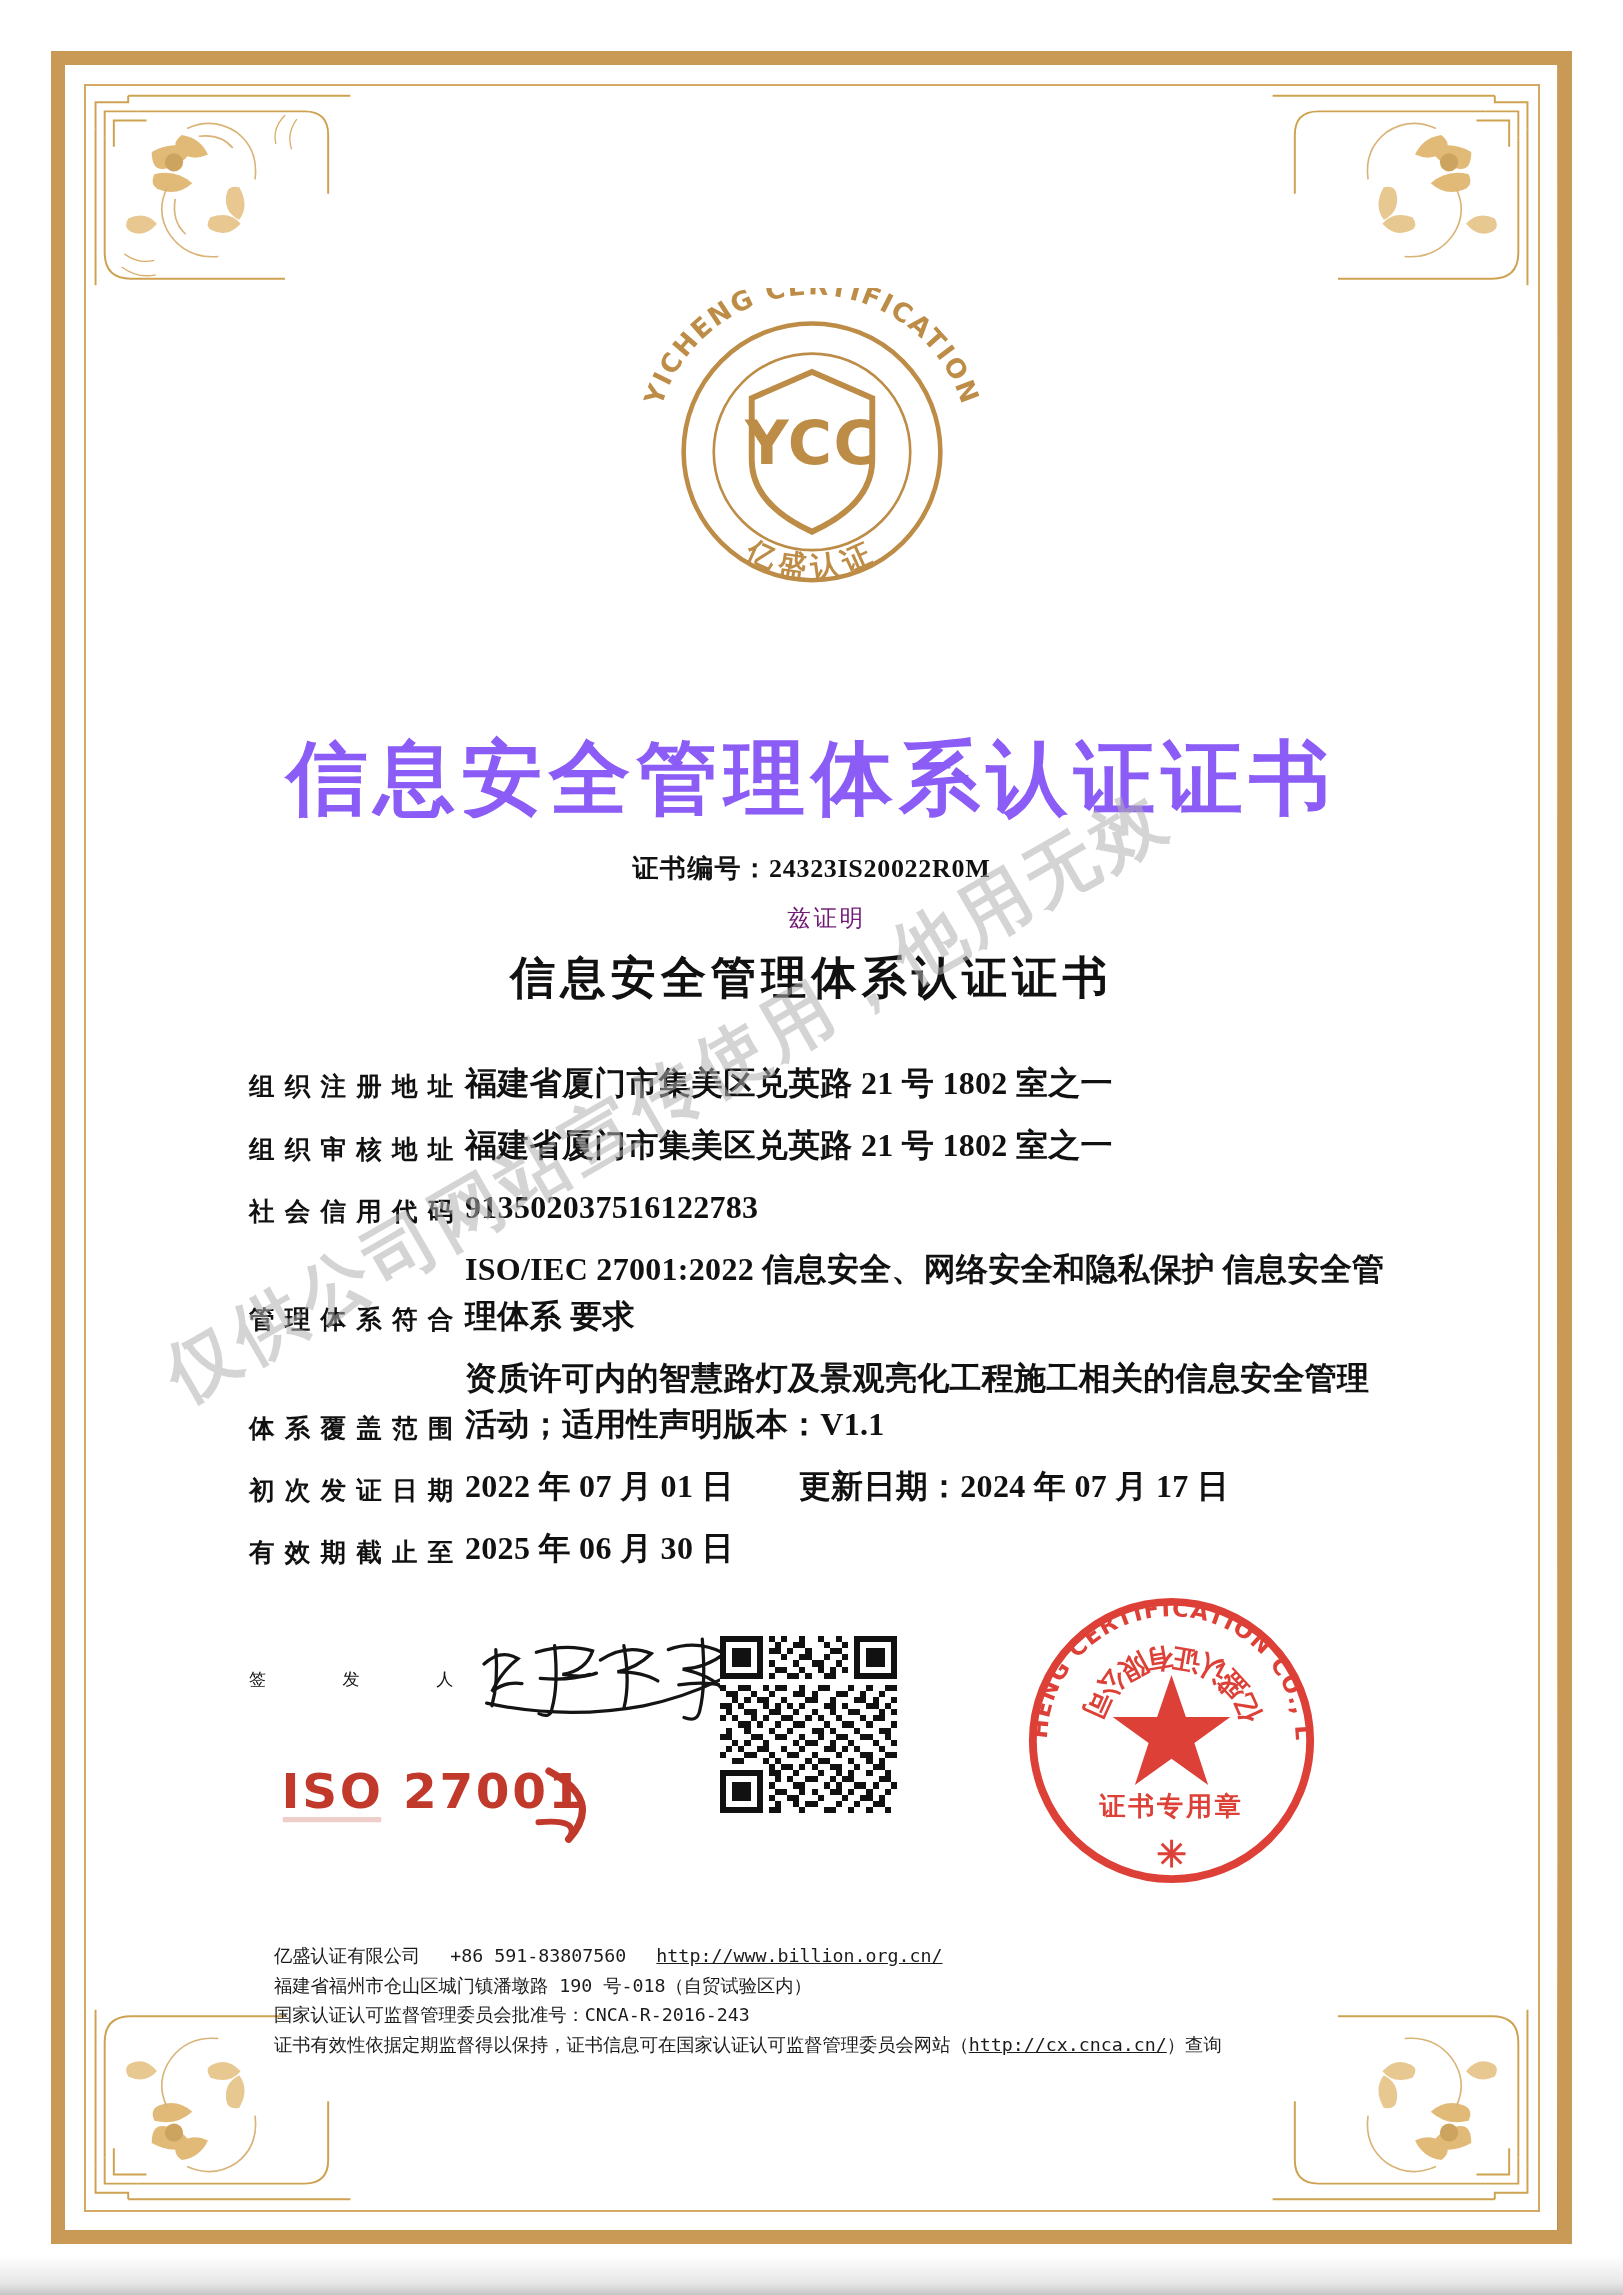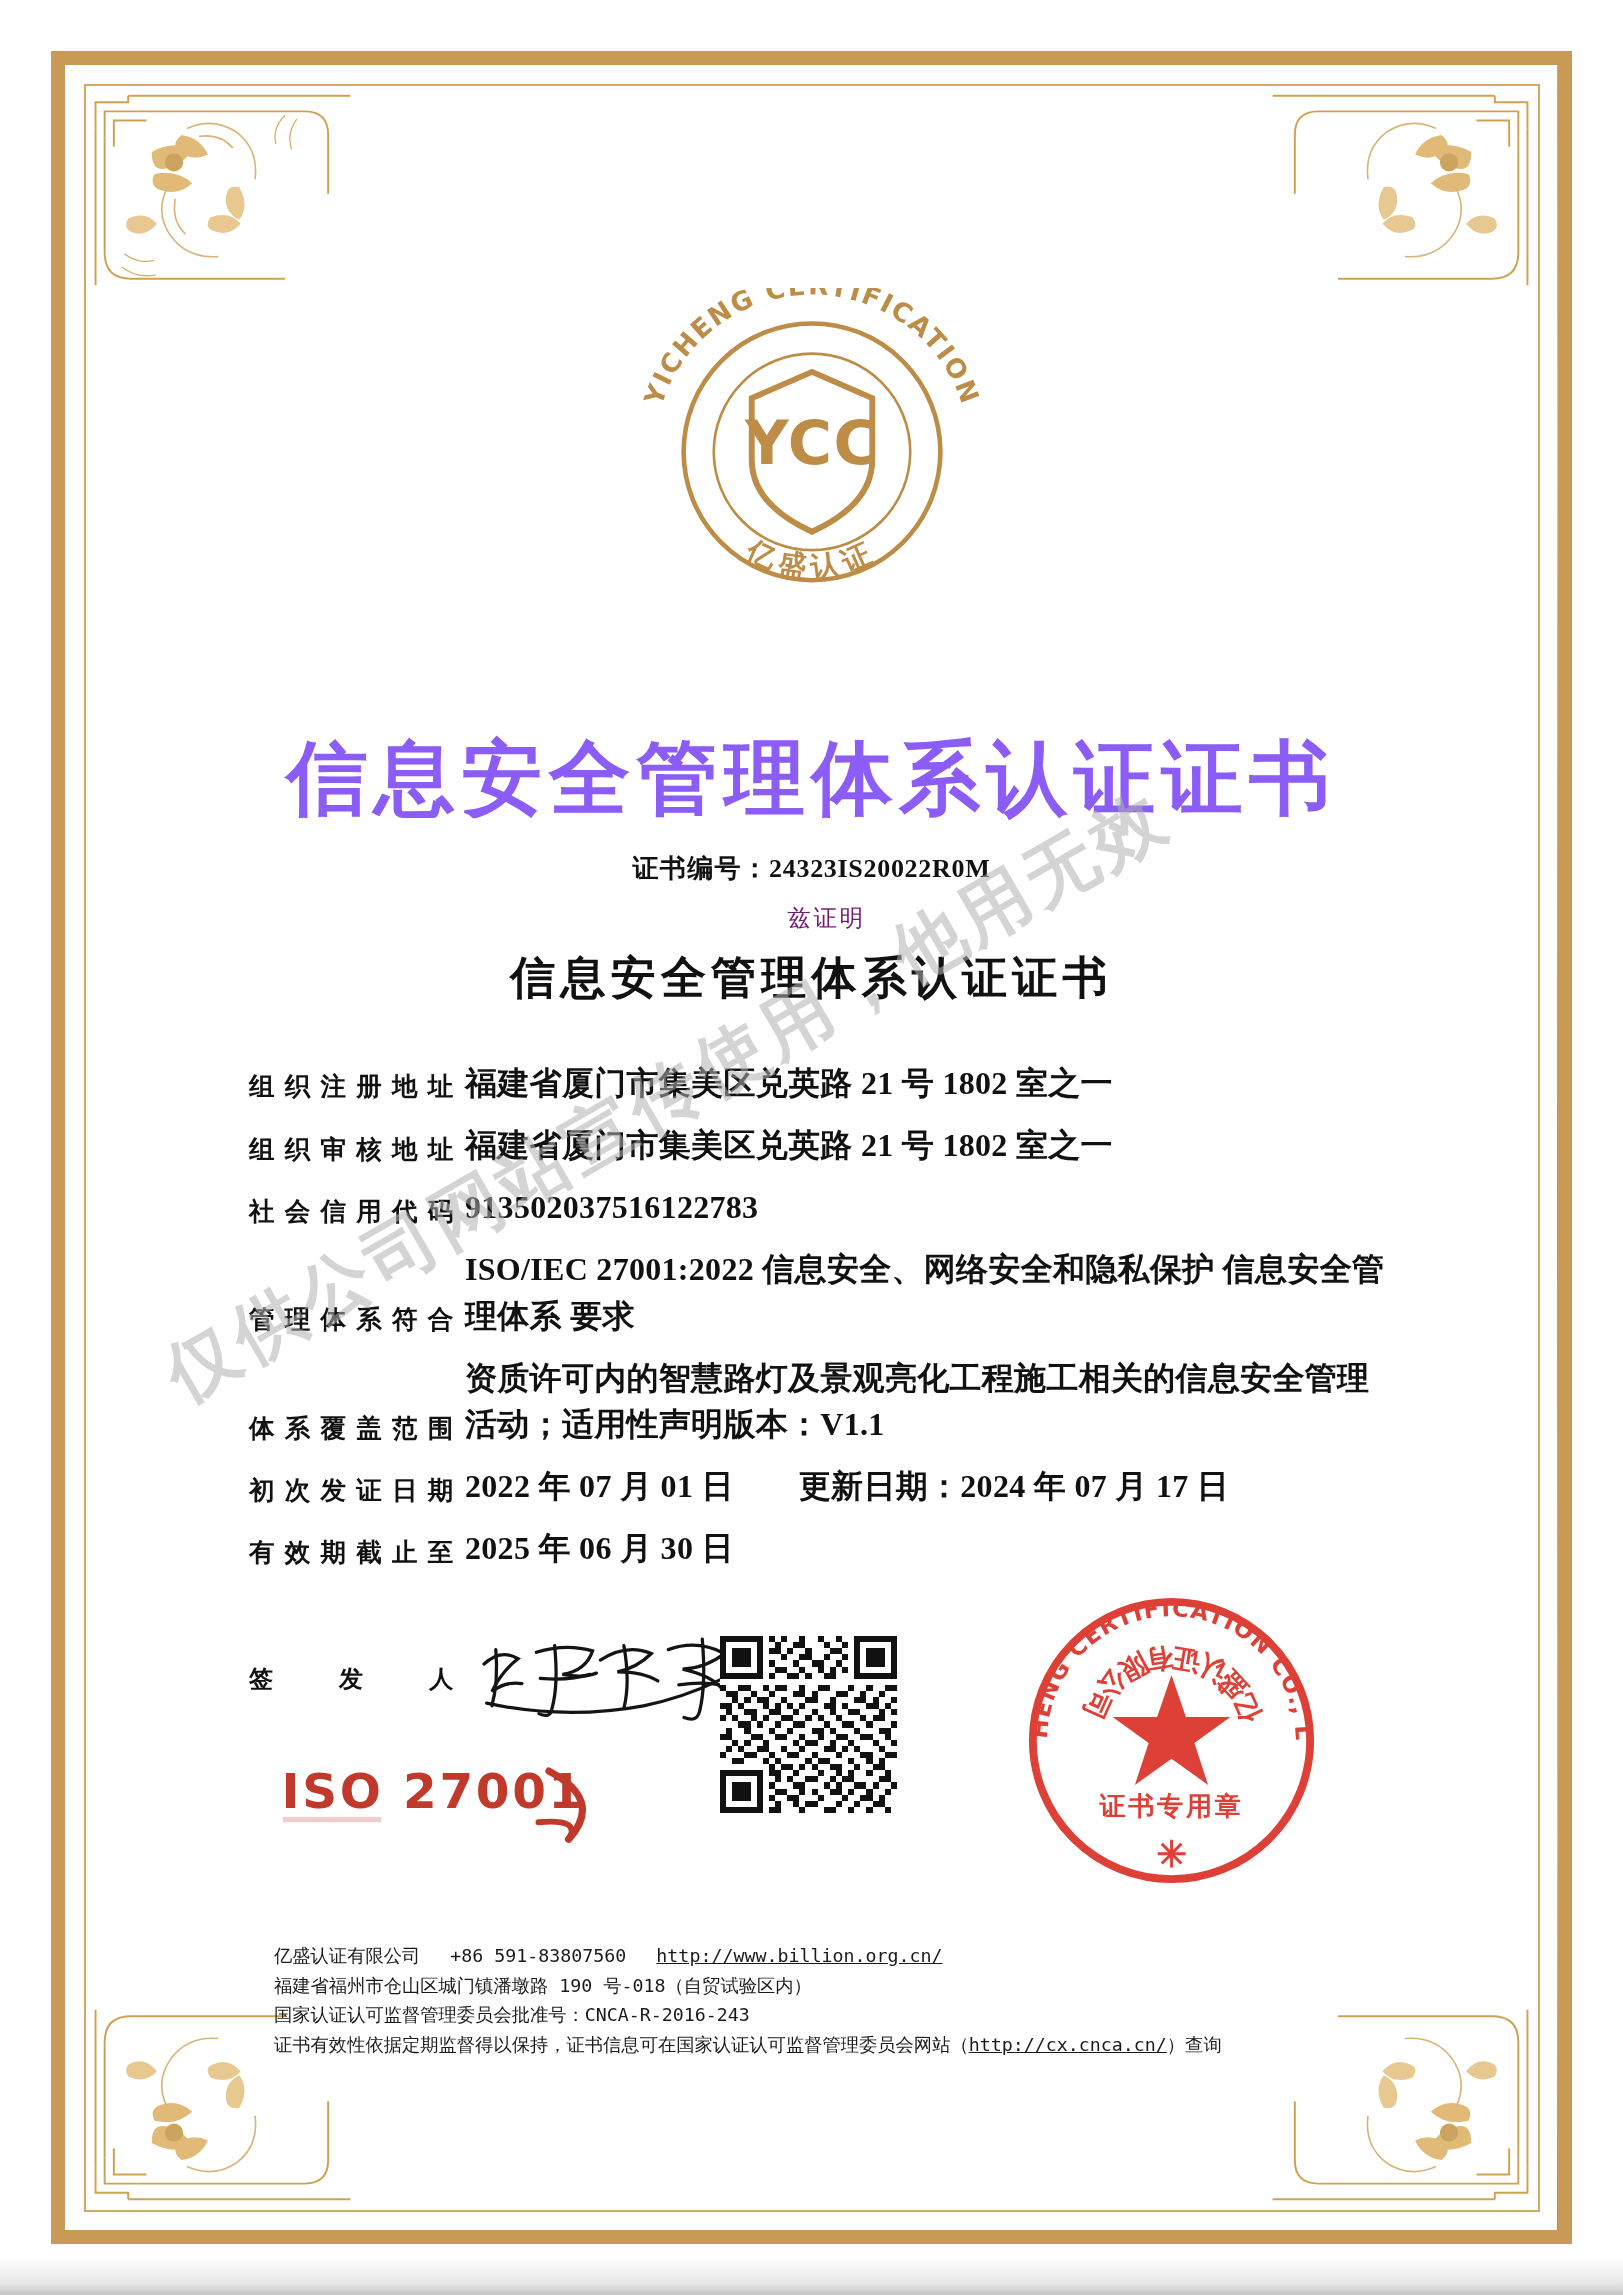--- a/index.html
+++ b/index.html
@@ -156,22 +156,22 @@
     top: 1630px;
     width: 1152px;
     display: flex;
     align-items: center;
   }
   .signer-label {
     width: 216px;
     flex: 0 0 216px;
     text-align: justify;
     text-align-last: justify;
-    font-size: 24px;
-    font-weight: 700;
+    font-size: 17px;
+    font-weight: 400;
     color: #111;
     padding-right: 11.8px;
     box-sizing: border-box;
   }
   .signature {
     width: 275px;
     height: 98px;
     position: relative;
     margin-left: 6.5px;
   }

